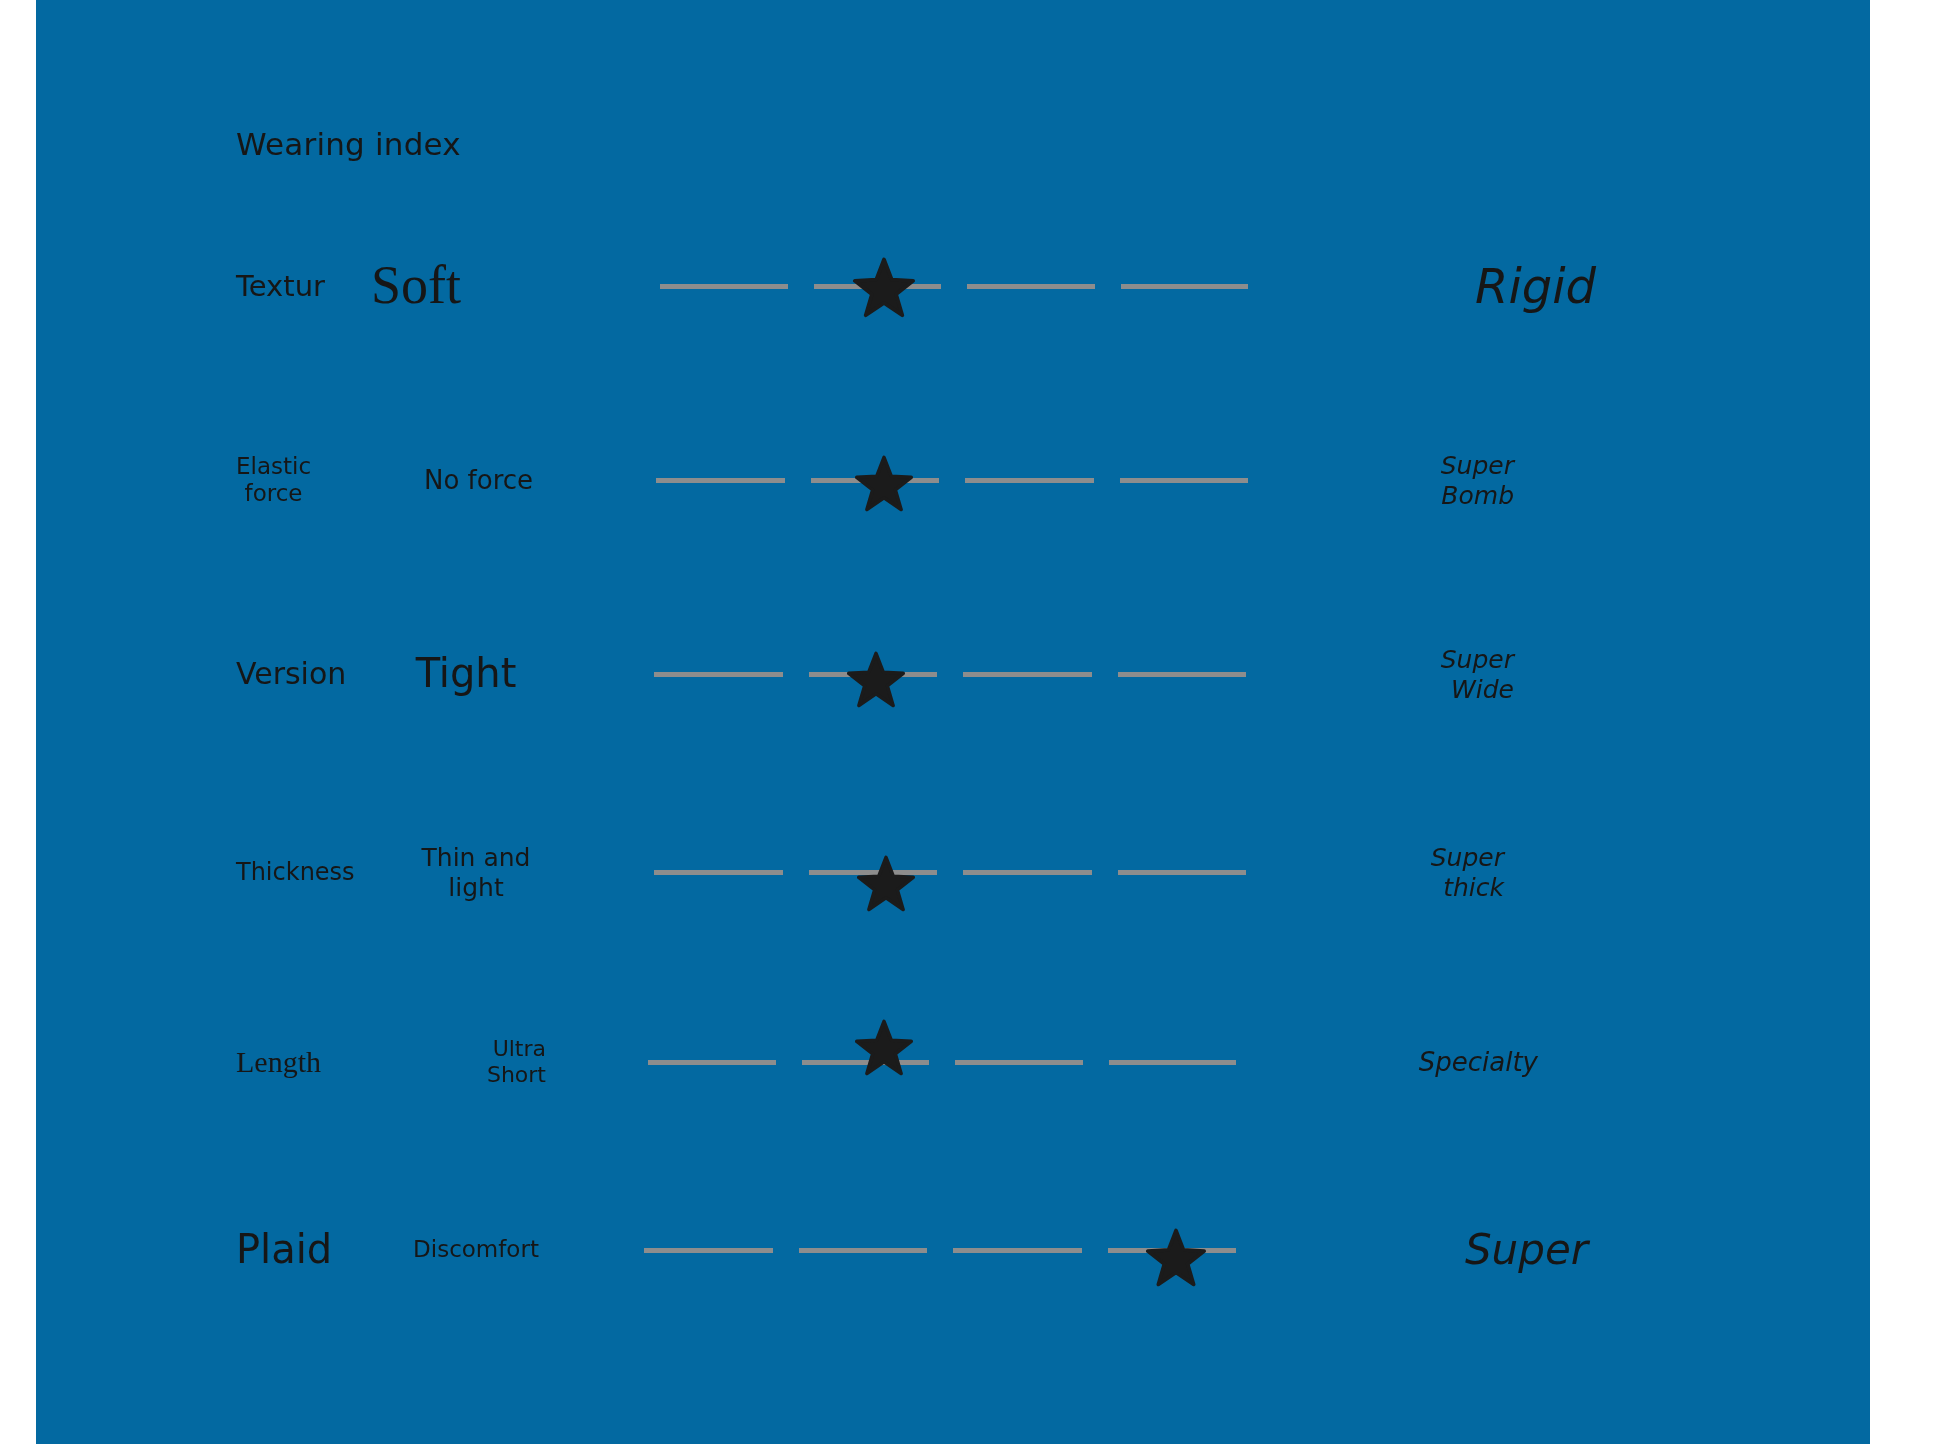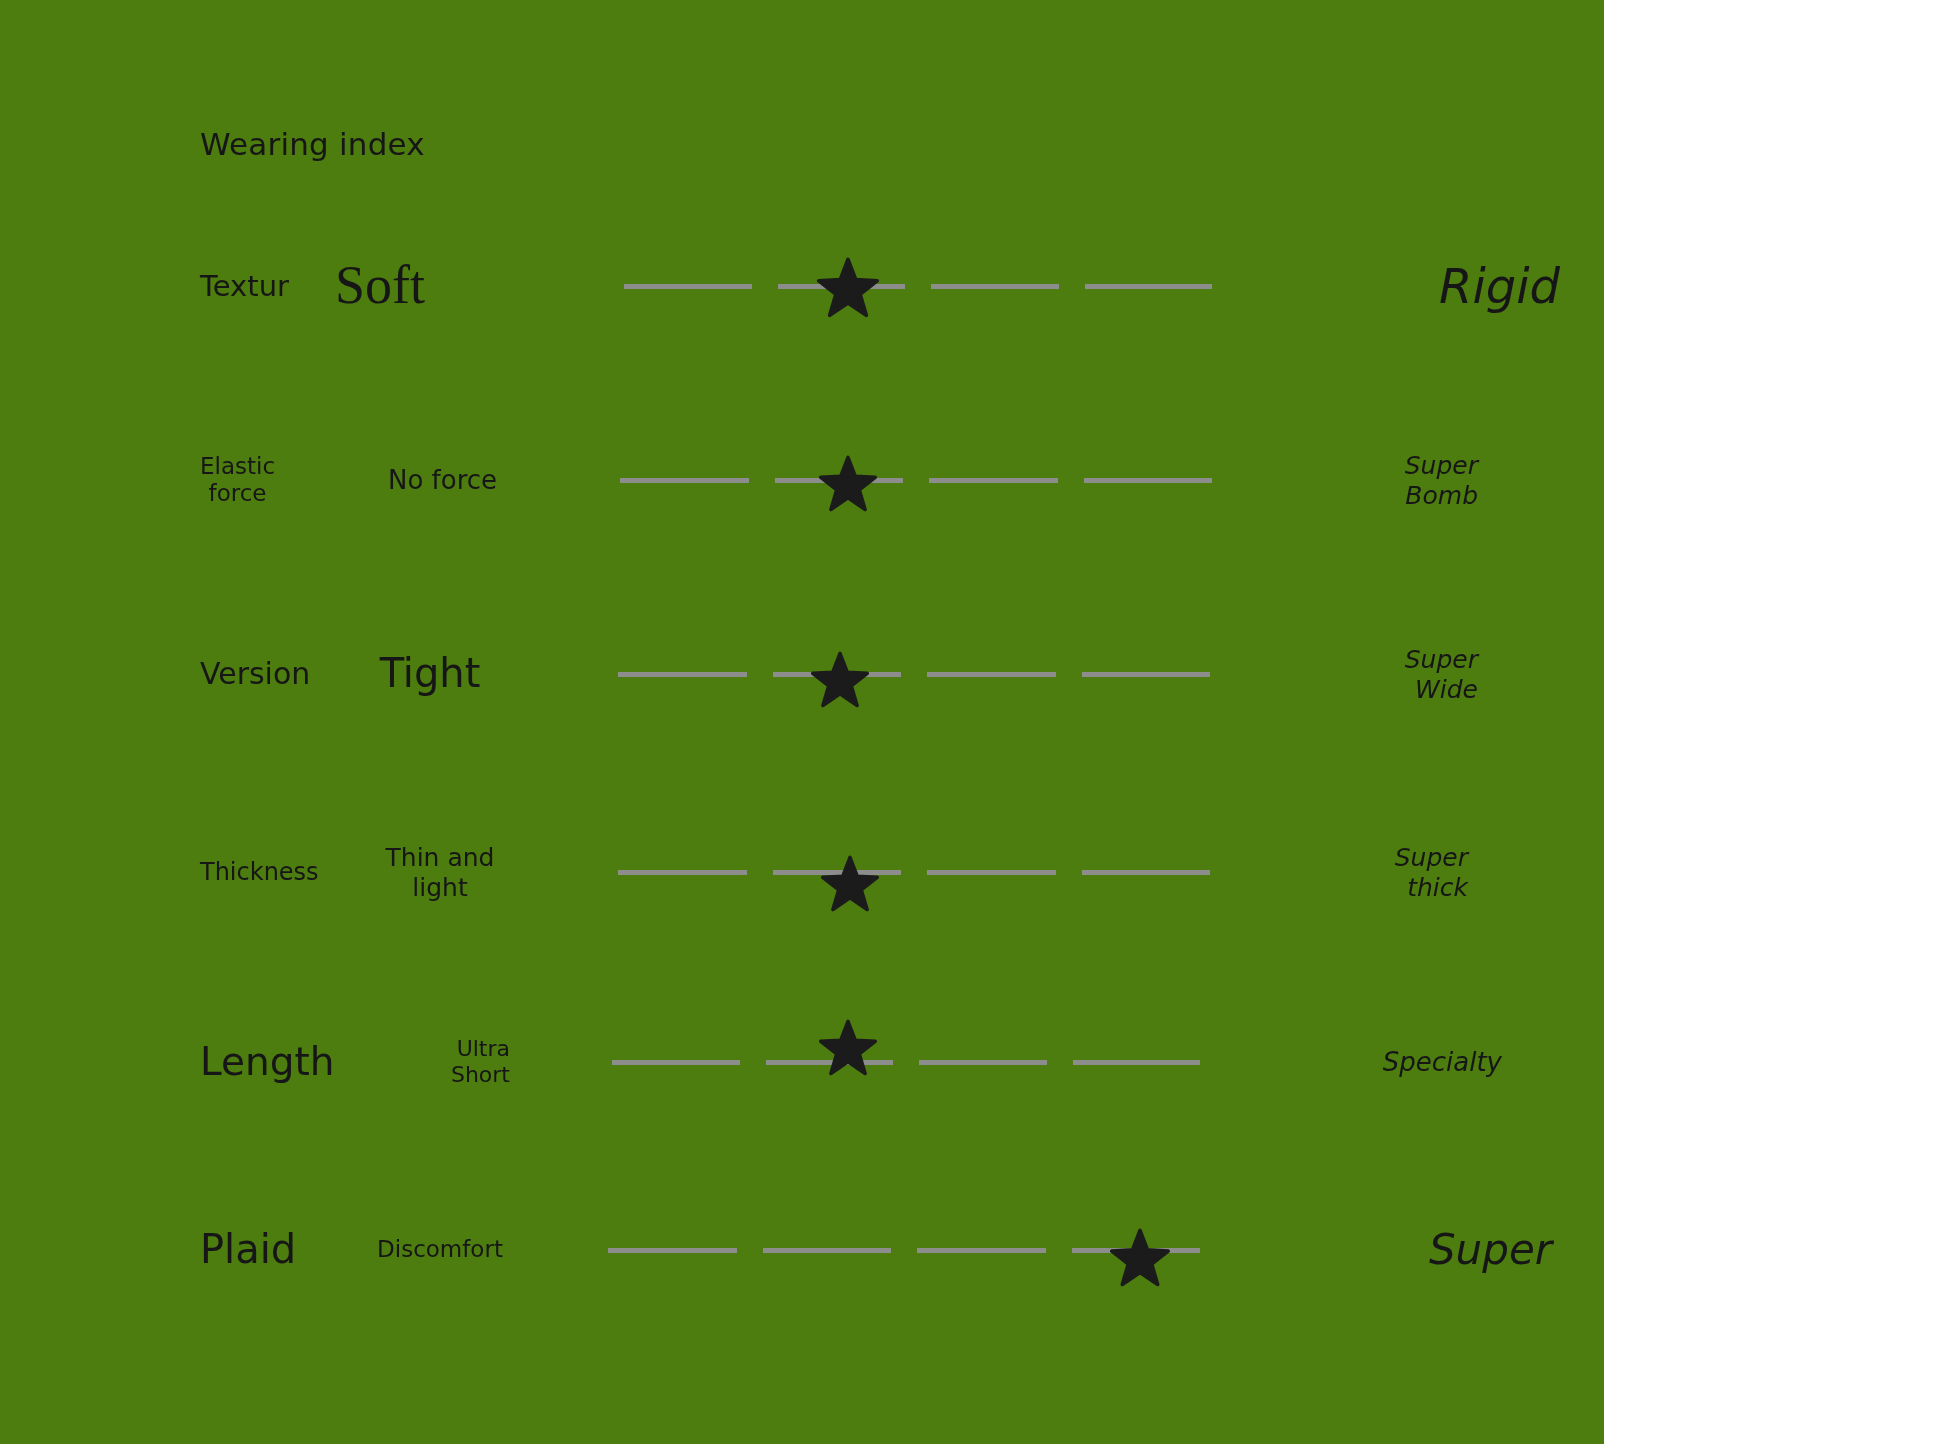--- a/index.html
+++ b/index.html
@@ -7,24 +7,25 @@
     padding: 0;
     background: #ffffff;
   }
   body {
     font-family: "DejaVu Sans", "Liberation Sans", sans-serif;
     color: #1a1a1a;
     -webkit-font-smoothing: antialiased;
   }
   #page {
     position: relative;
-    width: 1604px;
+    width: 1834px;
     height: 1444px;
-    background: #4d7c0f;
+    background: #0369a1;
     overflow: hidden;
+    margin-left: 36px;
   }
 
   
   .chart-title {
     position: absolute;
     left: 200px;
     top: 126px;
     font-size: 31px;
     font-weight: 400;
     color: #161616;
@@ -170,21 +171,21 @@
         </div>
         <div class="star" style="left: 850px; top: 12px;">
           <svg width="58" height="58" viewBox="0 0 100 100" aria-hidden="true">
             <polygon points="50,4 62.5,36.5 97,38.5 69.5,60 79.5,94 50,74 20.5,94 30.5,60 3,38.5 37.5,36.5" fill="#1b1b1b" stroke="#1b1b1b" stroke-width="6" stroke-linejoin="round"></polygon>
           </svg>
         </div>
         <div class="pole-high" style="left: 1338px; top: 0px; width: 130px; font-size: 25px;">Super
 thick</div>
       </div>
       <div class="scale-row" style="top: 1062px;">
-        <div class="attr-name" style="left: 200px; top: 0px; font-size: 39px;">Length</div>
+        <div class="attr-name" style="left: 200px; top: 0px; font-size: 30px; font-family: Liberation Serif, serif;">Length</div>
         <div class="pole-low" style="left: 390px; top: 0px; width: 120px; font-size: 22px; text-align: right;">Ultra
 Short</div>
         <div class="track" style="left: 612px; top: 0px; width: 588px;">
           <div class="seg" style="width: 127.5px; background: rgb(141, 141, 141);"></div>
           <div class="seg" style="width: 127.5px; background: rgb(141, 141, 141);"></div>
           <div class="seg" style="width: 127.5px; background: rgb(141, 141, 141);"></div>
           <div class="seg" style="width: 127.5px; background: rgb(141, 141, 141);"></div>
         </div>
         <div class="star" style="left: 848px; top: -14px;">
           <svg width="58" height="58" viewBox="0 0 100 100" aria-hidden="true">

